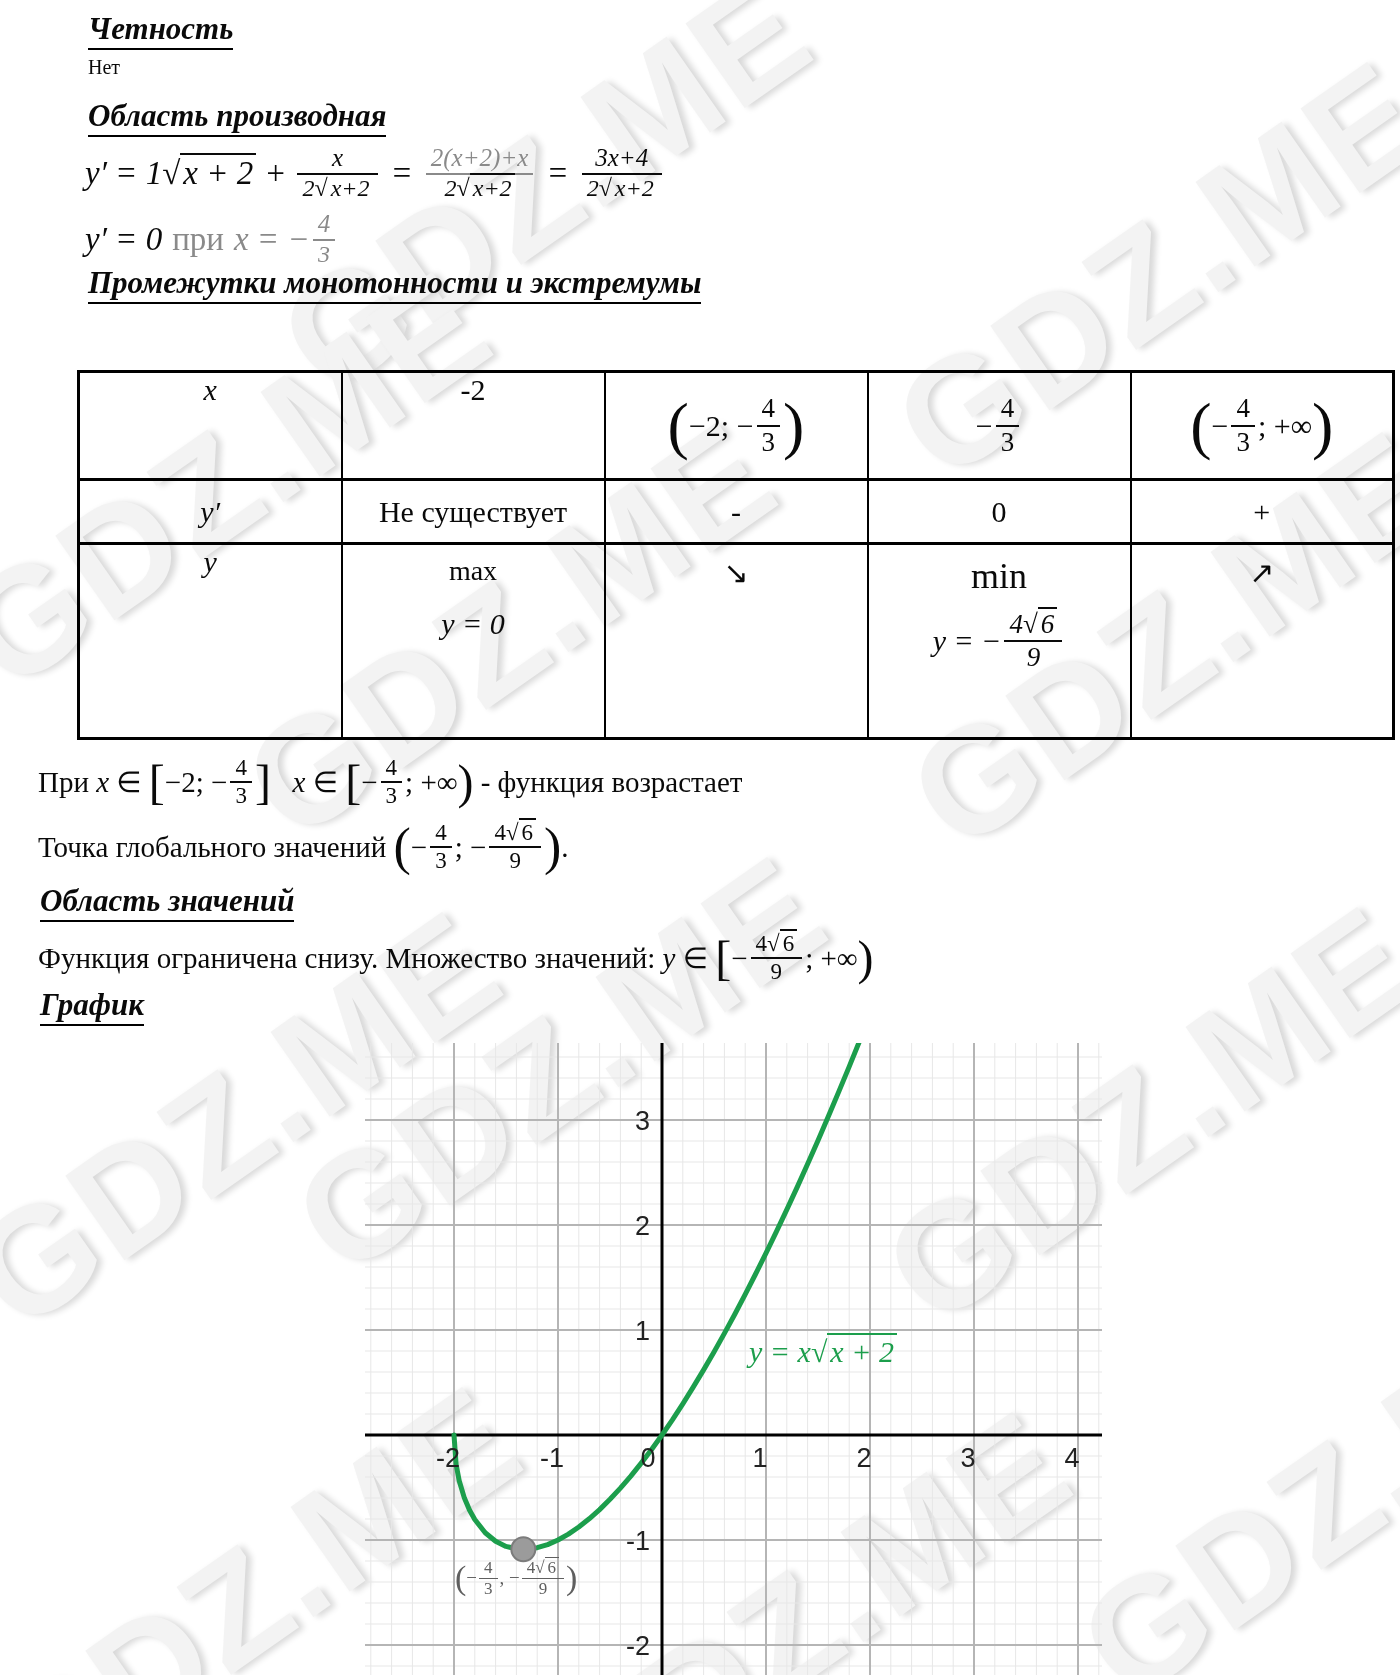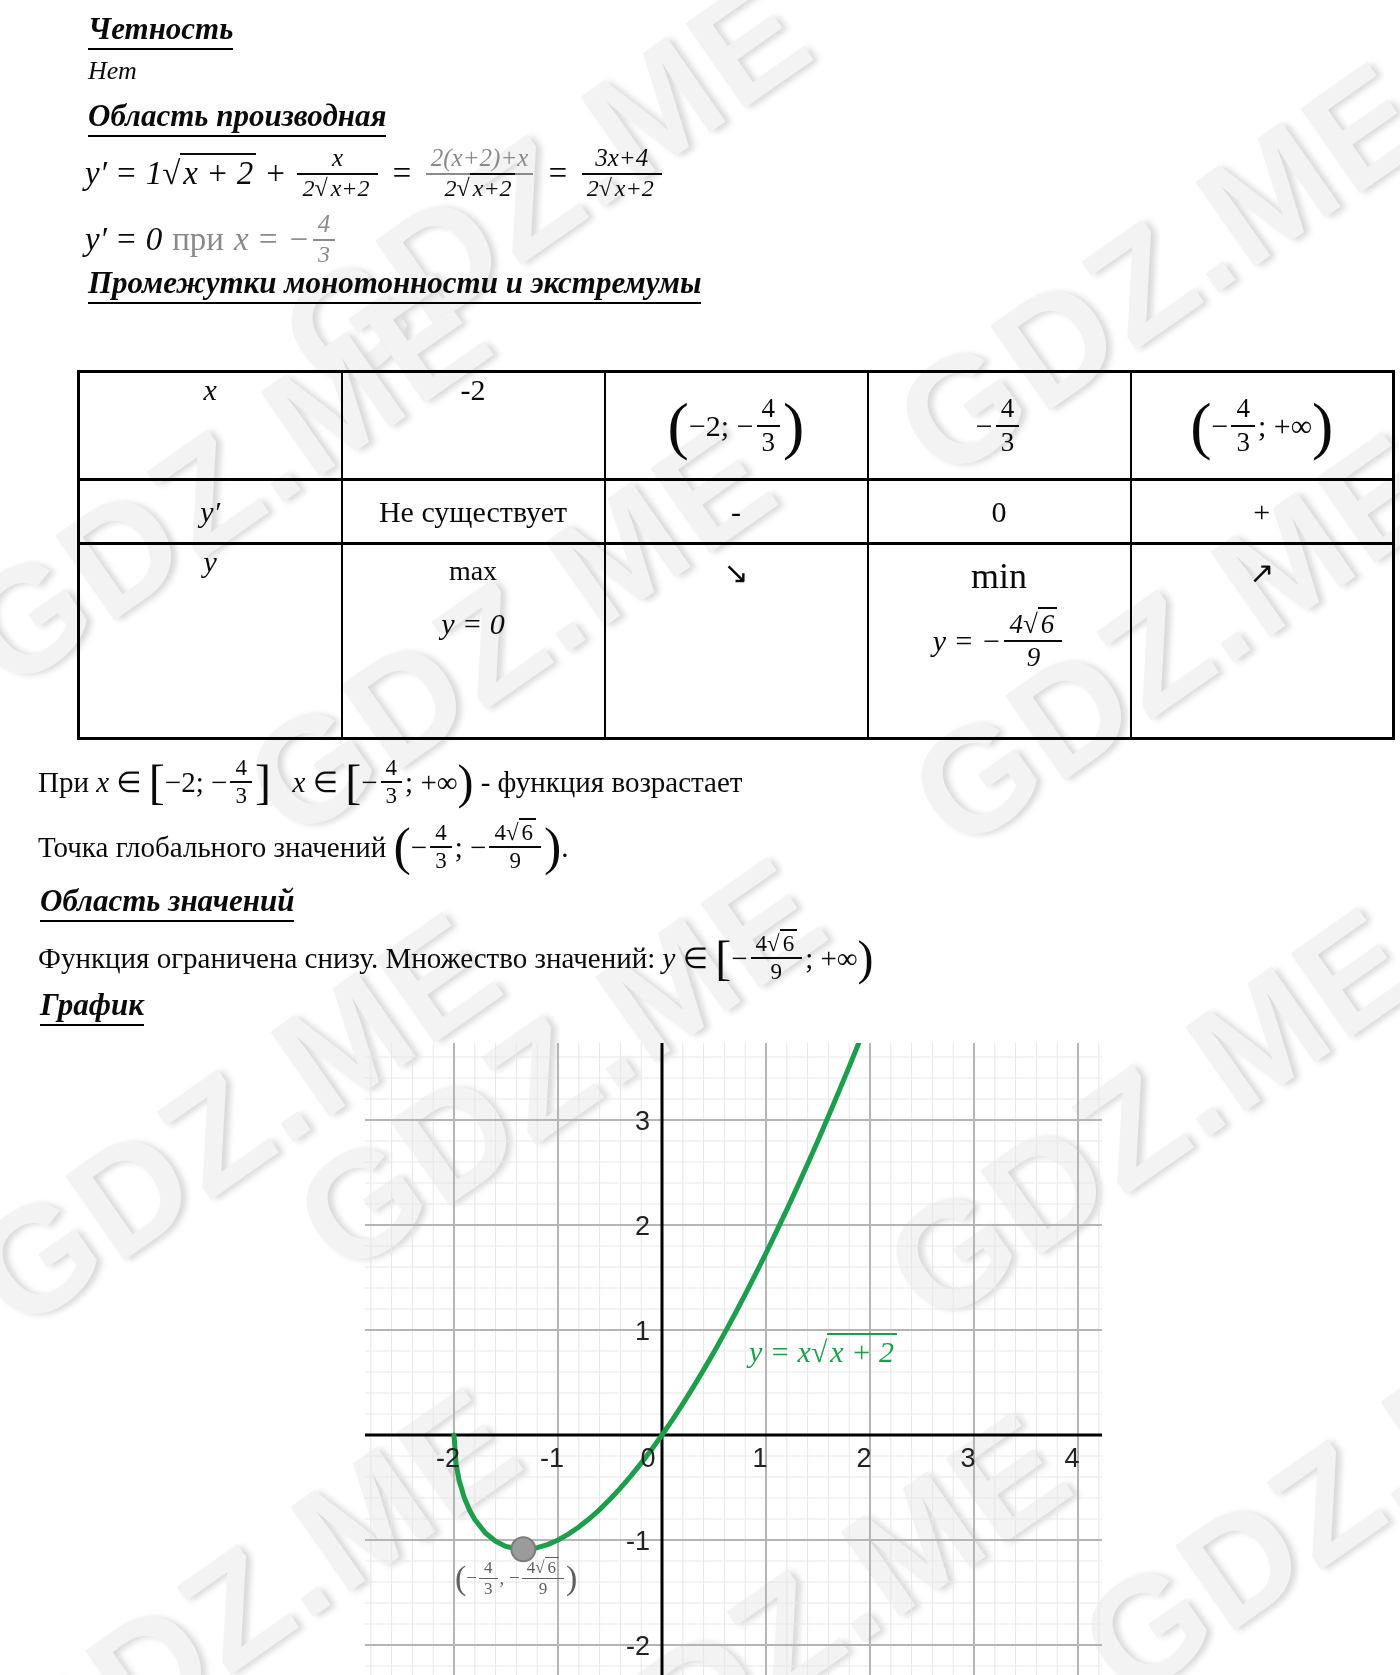--- a/index.html
+++ b/index.html
@@ -16,21 +16,21 @@
     text-shadow:4px 4px 6px #d9d9d9;
     transform:translate(-50%,-50%) rotate(-35deg);
     user-select:none;
   }
   
   .blk{position:absolute;z-index:1;}
   .hdr{
     font-style:italic;font-weight:bold;font-size:31px;line-height:1.1;
     border-bottom:2px solid #000;padding-bottom:2px;display:inline-block;
   }
-  .txt{font-size:26px;font-style:italic;}
+  .txt{font-size:20px;}
   .mrow{display:inline-flex;align-items:center;white-space:nowrap;}
   .it{font-style:italic;}
   .gray{color:#8a8a8a;}
   
   .frac{display:inline-flex;flex-direction:column;vertical-align:middle;text-align:center;line-height:1.15;margin:0 3px;}
   .frac .n{display:block;border-bottom:2px solid currentColor;padding:0 5px;}
   .frac .d{display:block;padding:0 5px;}
   
   .sq{white-space:nowrap;}
   .sq .rs{font-style:normal;}

